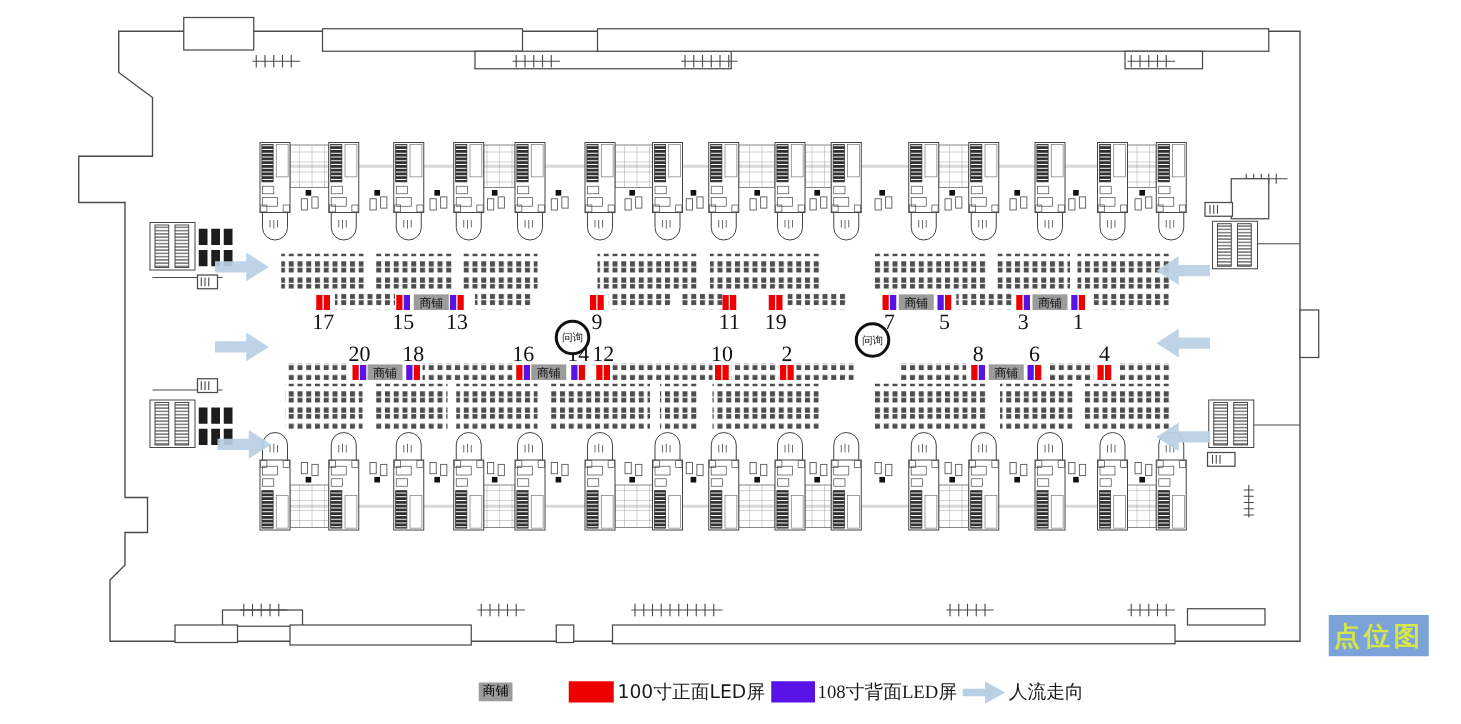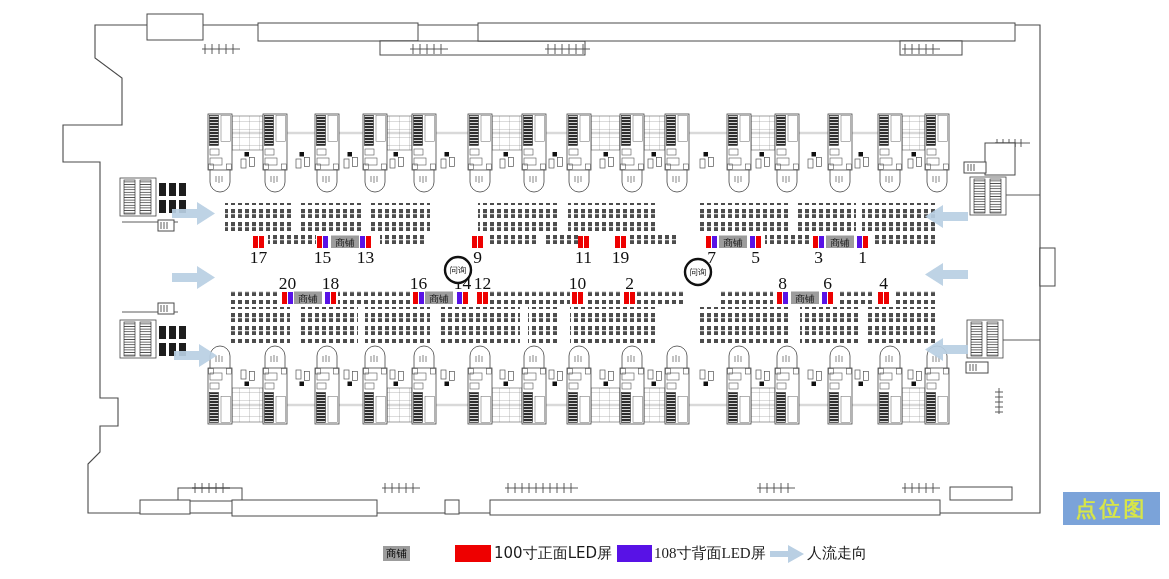--- a/index.html
+++ b/index.html
@@ -13,21 +13,21 @@
   .grid{fill:url(#gp);stroke:#777;stroke-width:0.7;}
   .seat{fill:url(#sp);}
   text.num{font-family:"Liberation Serif","DejaVu Serif",serif;font-size:17.5px;fill:#101010;}
   text.cnS{font-family:"DejaVu Sans",sans-serif;fill:#111;}
   
   .legend-label{position:absolute;top:544px;font-size:15px;color:#1a1a1a;white-space:nowrap;}
   .swatch{position:absolute;top:545px;height:17px;}
   #legend-shop{position:absolute;left:383px;top:546px;width:27px;height:15px;font-size:10.5px;
                line-height:15px;text-align:center;color:#000;}
   #legend-arrow{position:absolute;left:770px;top:545px;}
-  #title-badge{position:absolute;left:1063px;top:492px;width:97px;height:33px;display:flex;
+  #title-badge{position:absolute;left:1063px;top:492px;width:80px;height:33px;display:flex;
                align-items:center;justify-content:center;font-size:21px;font-weight:bold;
                letter-spacing:3px;}
 </style>
 </head>
 <body>
 
 <div id="stage">
 
   <svg id="plan" width="1169" height="579" viewBox="0 0 1169 579">
     <defs>

